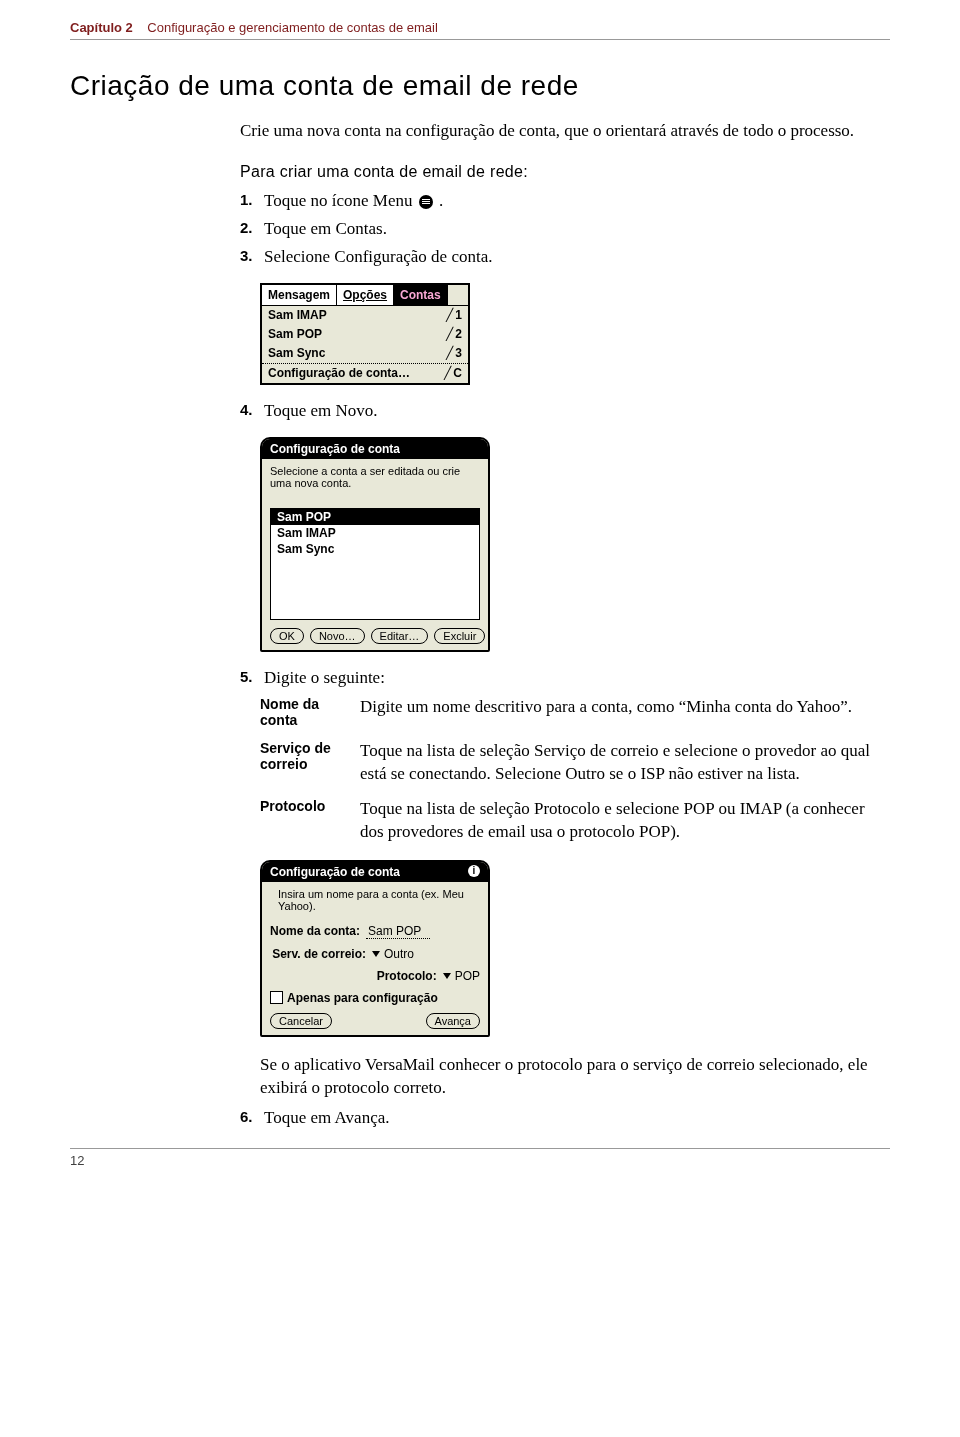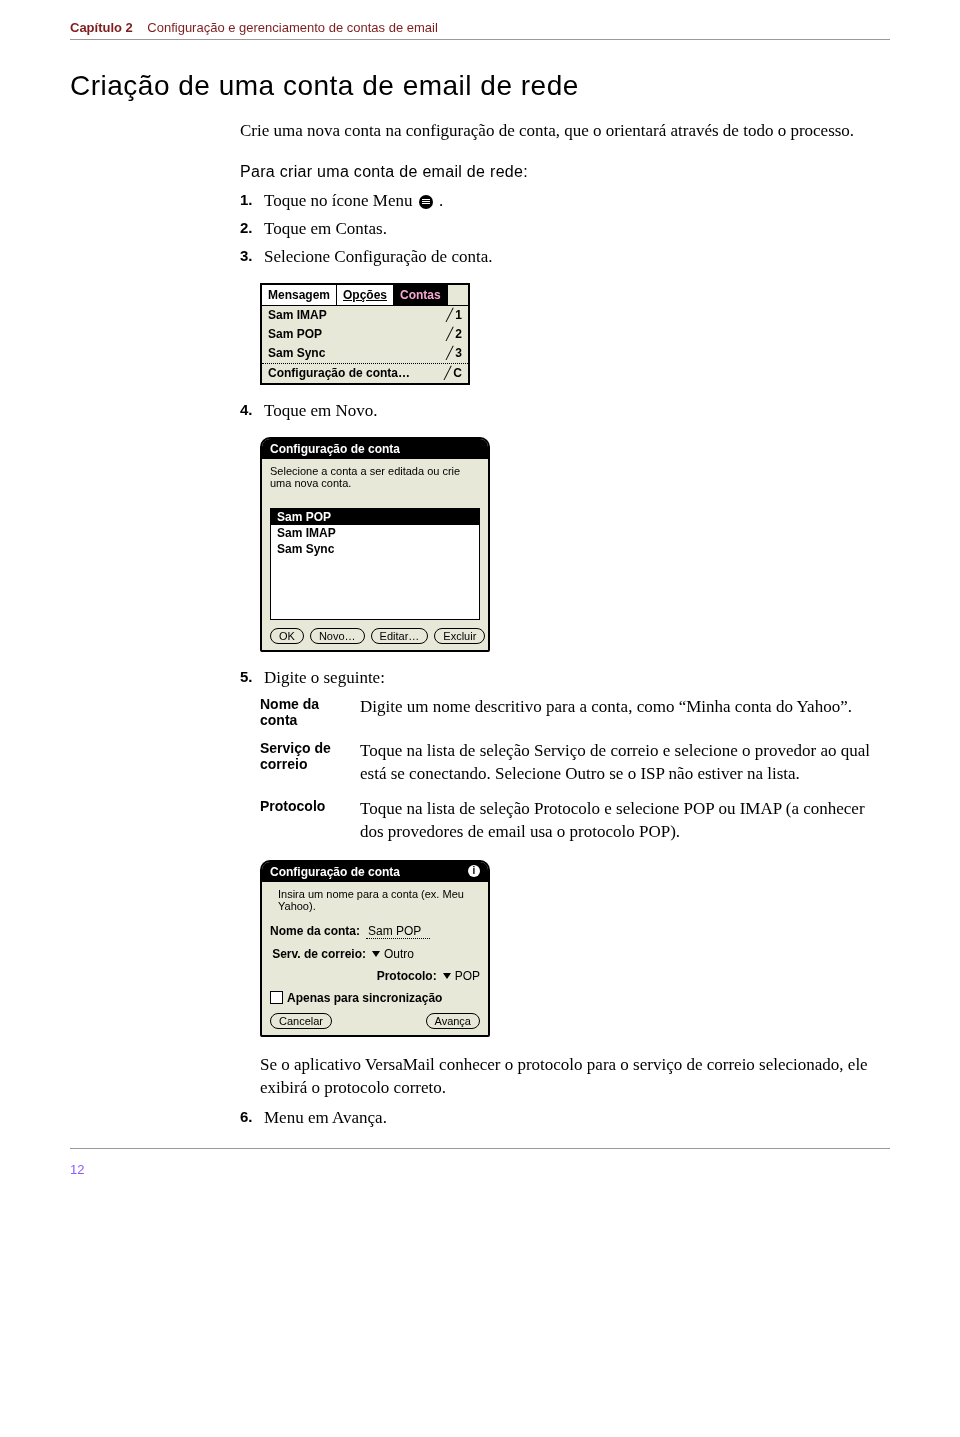--- a/index.html
+++ b/index.html
@@ -231,24 +231,24 @@
     margin-right: 4px;
     background: #fff;
   }
   .closing {
     margin: 12px 0 8px 190px;
     font-size: 17px;
     line-height: 1.4;
   }
   .footer {
     border-top: 1px solid #999;
-    padding-top: 13px;
+    padding-top: 4px;
     font-family: Arial, Helvetica, sans-serif;
     font-size: 13px;
-    color: #8b5cf6;
+    color: #404040;
     margin-top: 20px;
   }
 </style>
 </head>
 <body>
 
 <div class="page">
 
   <div class="header-line">
     <span class="chapter">Capítulo 2</span>&nbsp;&nbsp;&nbsp;
@@ -389,36 +389,36 @@
       <div class="ss-form-row" style="justify-content:flex-end;">
         <span class="lbl" style="width:96px;text-align:right;">Protocolo:</span>
         <span class="ss-dropdown">
           <span class="arrow"></span>
           <span>POP</span>
         </span>
       </div>
 
       <div class="ss-form-row">
         <span class="ss-check"></span>
-        <span>Apenas para sincronização</span>
+        <span>Apenas para configuração</span>
       </div>
 
       <div class="ss-btnrow" style="justify-content:space-between;margin-top:8px;">
         <div class="ss-btn">Cancelar</div>
         <div class="ss-btn">Avança</div>
       </div>
     </div>
   </div>
 
   <p class="closing">Se o aplicativo VersaMail conhecer o protocolo para o serviço de correio selecionado, ele exibirá o protocolo correto.</p>
 
   <ol class="steps">
     <li>
       <span class="num">6.</span>
-      <span class="text">Menu em Avança.</span>
+      <span class="text">Toque em Avança.</span>
     </li>
   </ol>
 
   <div class="footer">
     <span>12</span>
   </div>
 
 </div>
 
 </body></html>

